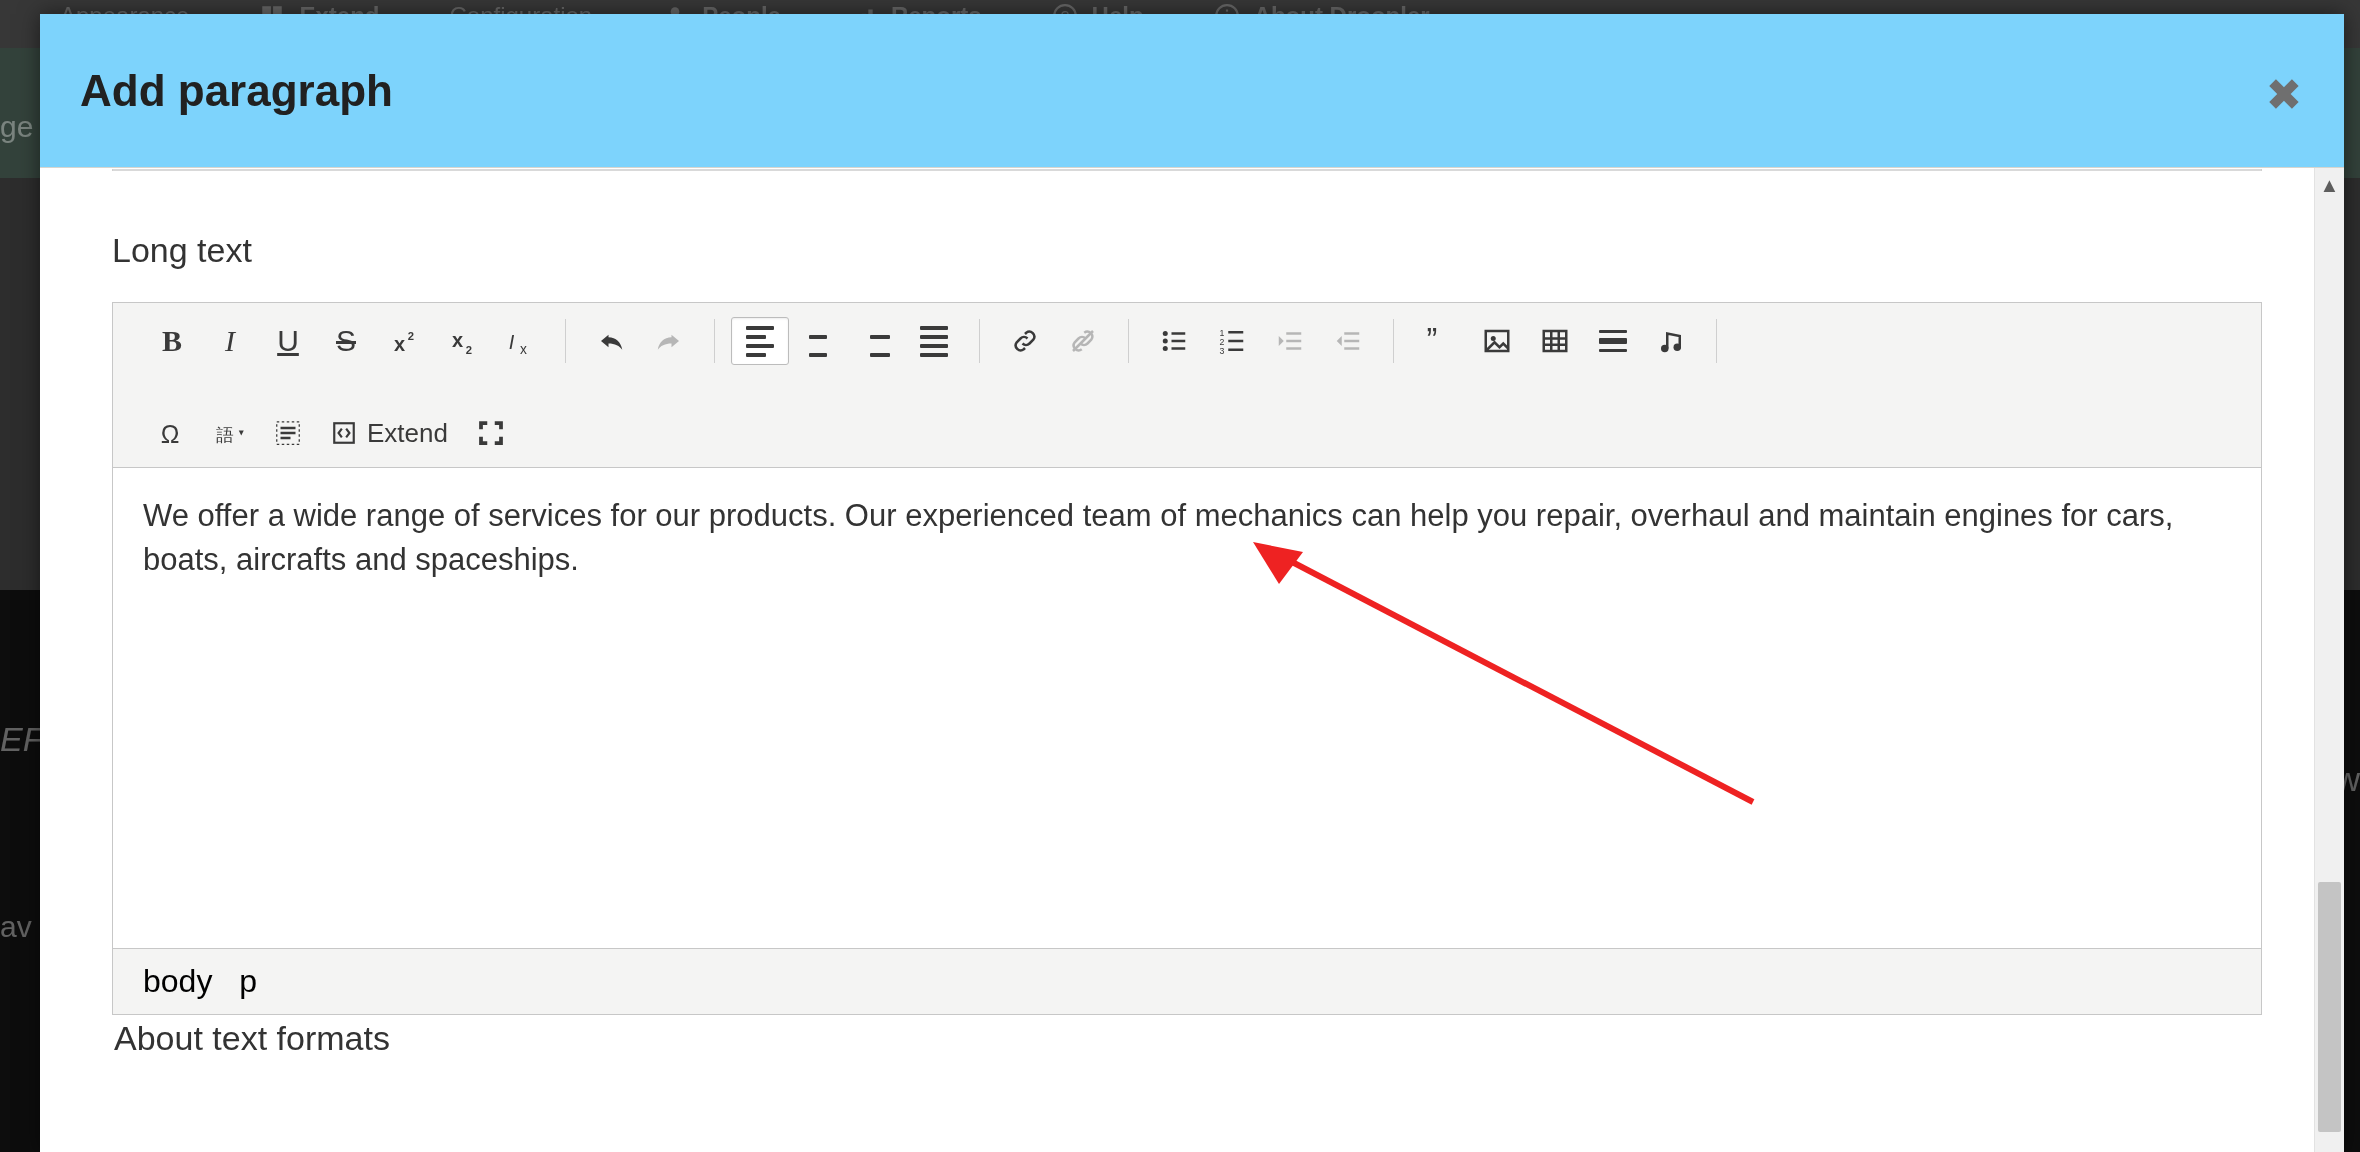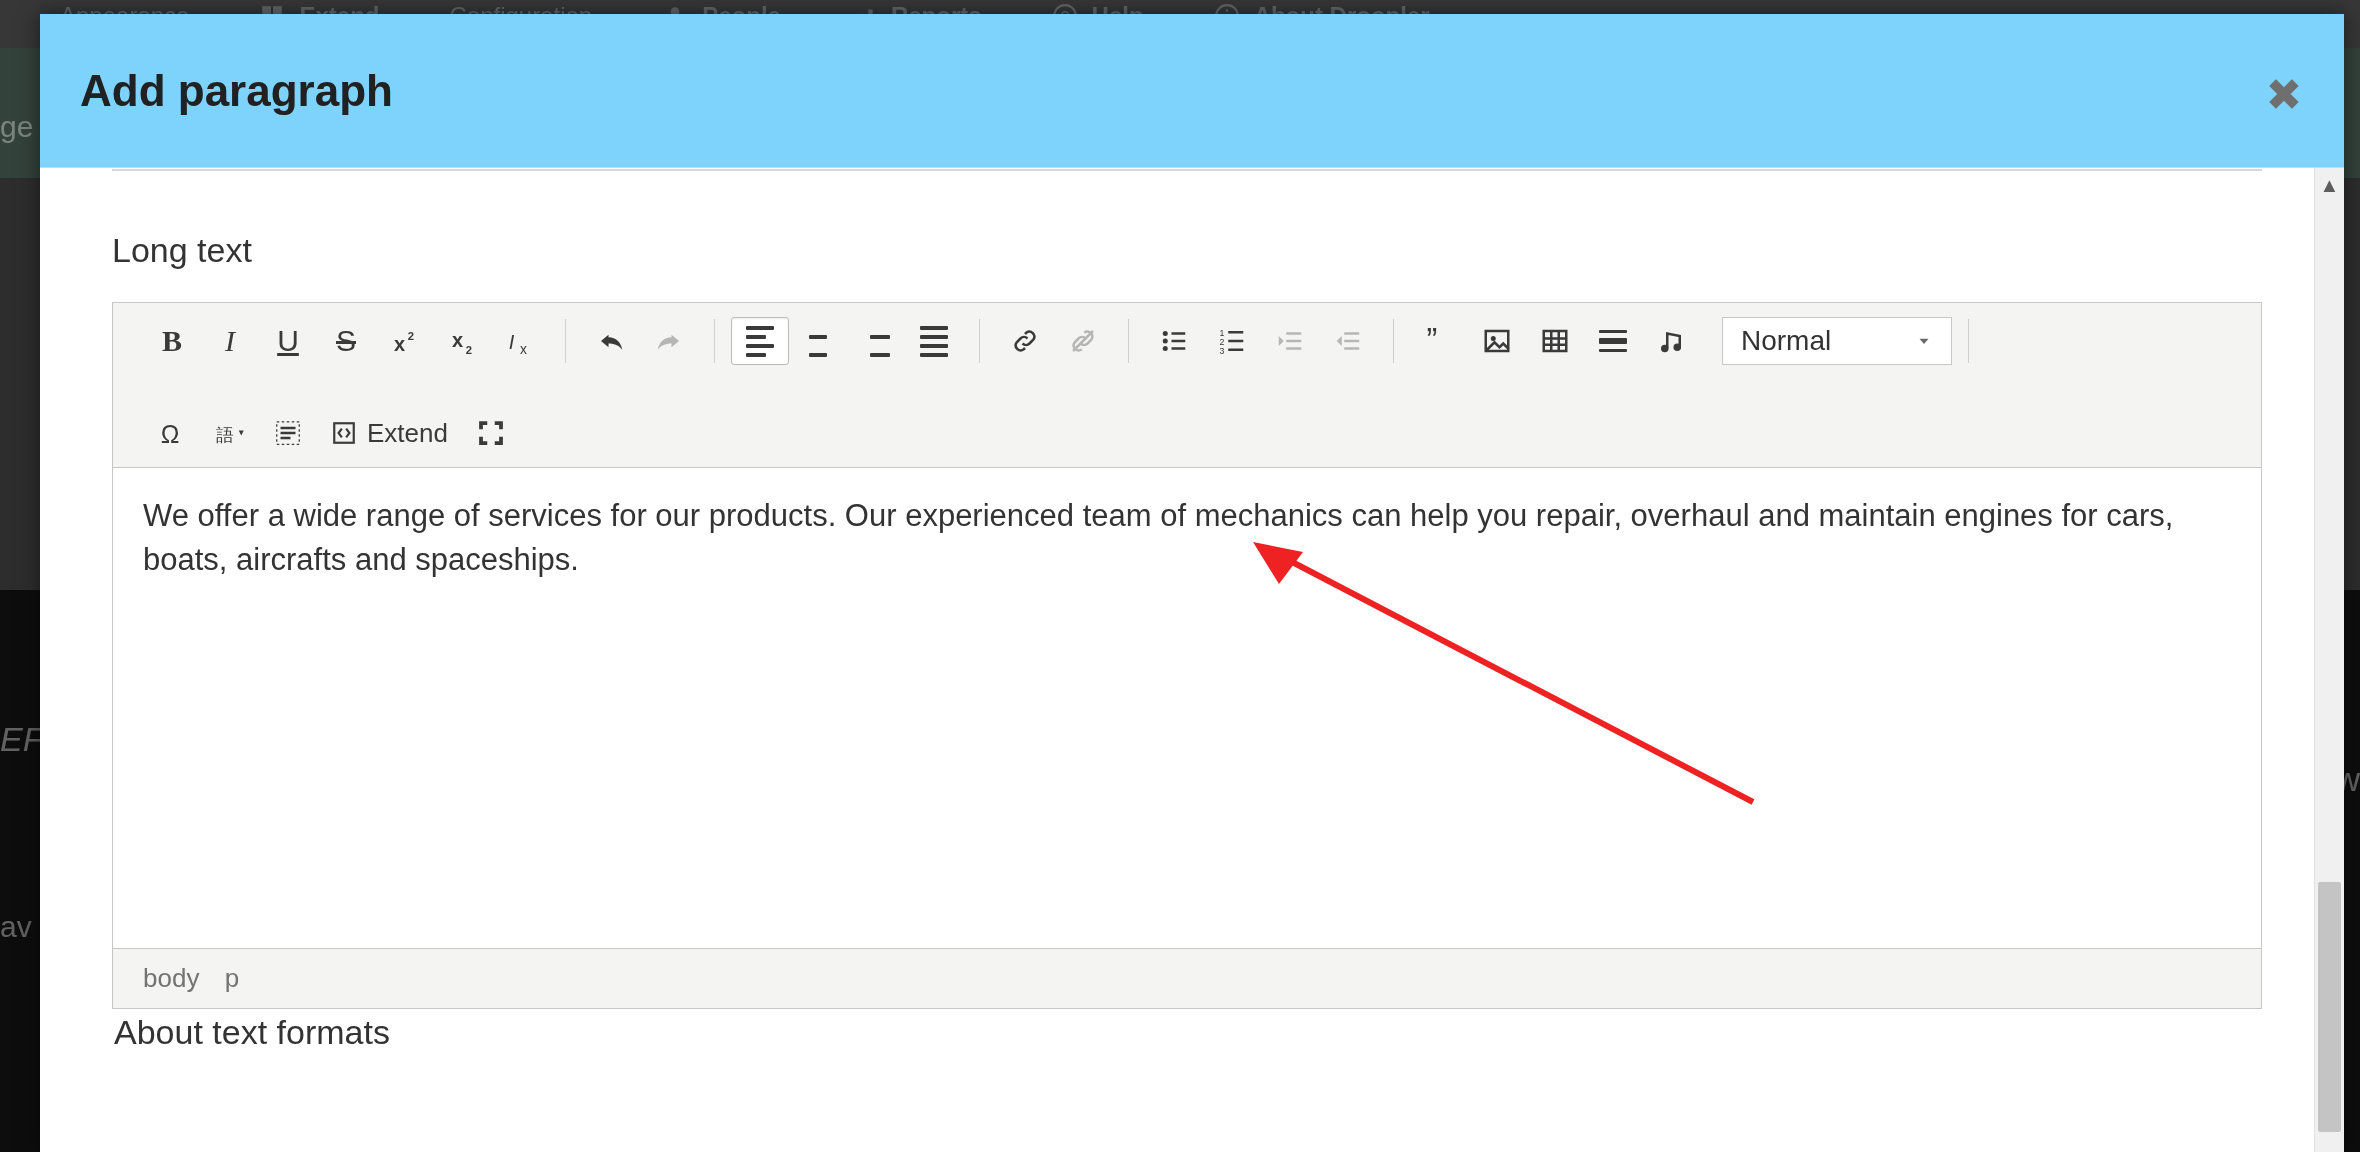--- a/index.html
+++ b/index.html
@@ -96,21 +96,21 @@
 }
 
 
 .anno-arrow { position:absolute; left:1120px; top:54px; width:540px; height:300px; pointer-events:none; }
 .anno-arrow line { stroke:#e22; stroke-width:6; }
 .anno-arrow polygon { fill:#e22; }
 
 
 .ck-path {
   background:#f4f4f3; border-top:1px solid #c7c7c7;
-  padding:14px 30px; font-size:26px; color:#737373;
+  padding:14px 30px; font-size:32px; color:#000000;
 }
 .ck-path span { margin-right:18px; cursor:pointer; }
 
 .about-formats { font-size:34px; color:#333; margin:4px 0 0 2px; }
 
 
 .ico-lines { display:flex; flex-direction:column; gap:5px; }
 .ico-lines i { display:block; height:4px; background:#3a3a3a; border-radius:1px; }
 </style>
 </head>
@@ -354,26 +354,20 @@
               </div>
             <div class="ck-btn">
                 <svg viewBox="0 0 24 24">
                   <path d="M9 18V6l10 2v10" fill="none" stroke="#3a3a3a" stroke-width="2"></path>
                   <circle cx="7" cy="18" r="3"></circle>
                   <circle cx="17" cy="17" r="3"></circle>
                 </svg>
               </div>
           </div>
 
-          <div class="ck-format">
-            <span>Normal</span>
-            <svg viewBox="0 0 24 24">
-                <polygon points="6,9 18,9 12,16"></polygon>
-              </svg>
-          </div>
           <div class="ck-sep"></div>
 
           <div style="flex-basis:100%;height:0"></div>
 
           <div class="ck-group">
             <div class="ck-btn">
                 <svg viewBox="0 0 24 24">
                   <text x="3" y="20" font-size="20">Ω</text>
                 </svg>
               </div>

